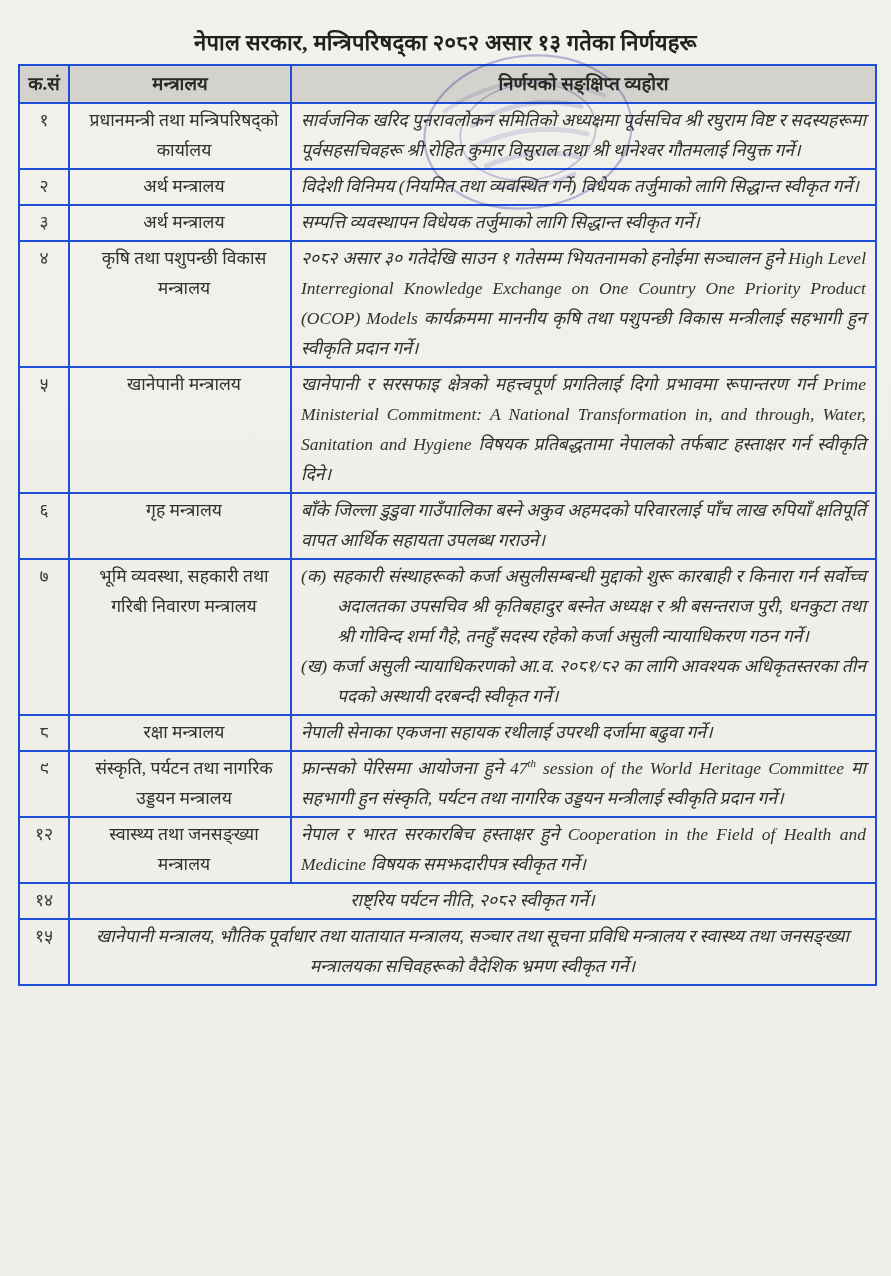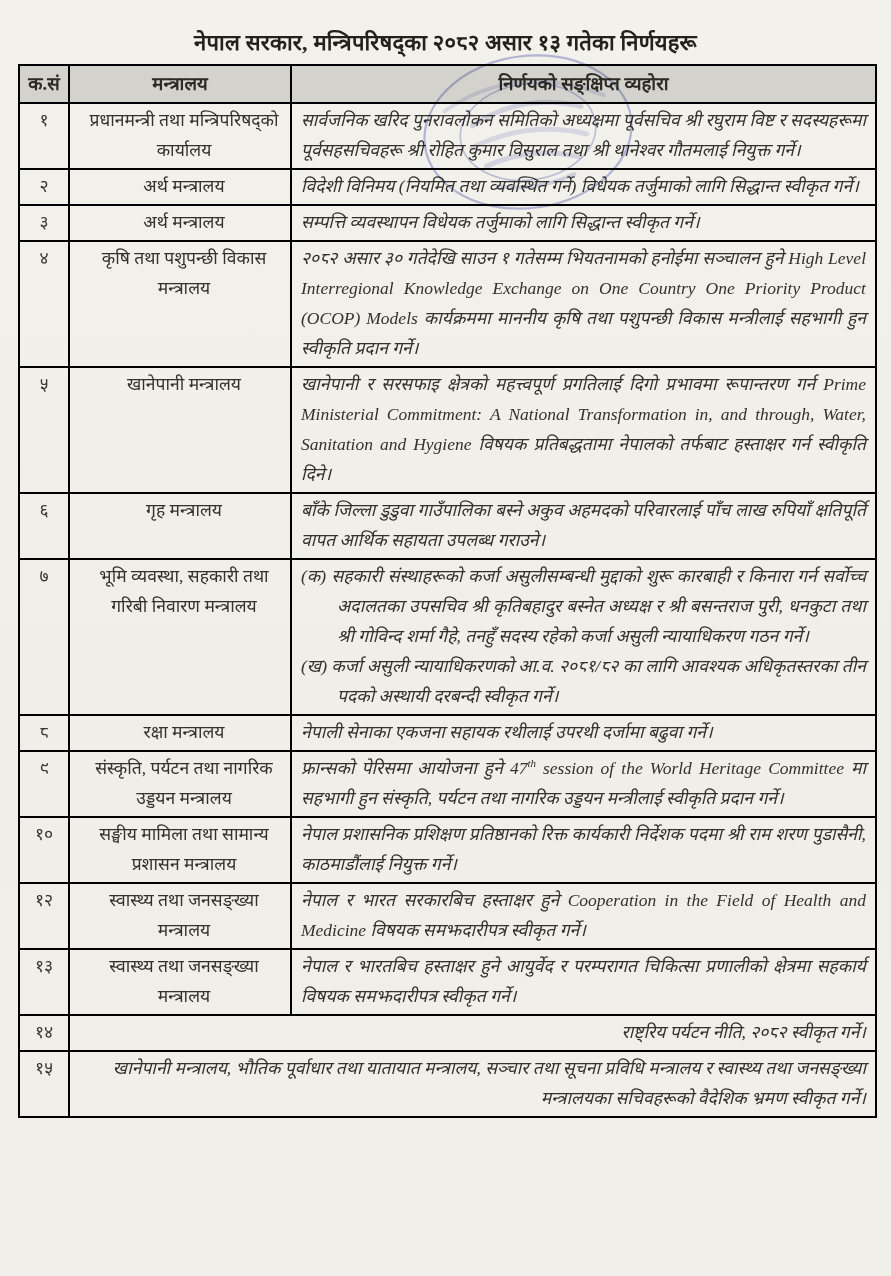--- a/index.html
+++ b/index.html
@@ -26,21 +26,21 @@
     border-collapse:collapse;
     table-layout:fixed;
     width:857px;
     margin-left:18px;
     background:transparent;
   }
   table.decisions col.c-sn{width:50px;}
   table.decisions col.c-min{width:222px;}
   table.decisions col.c-dec{width:585px;}
   th,td{
-    border:2px solid #000000;
+    border:2px solid #1d4ed8;
     vertical-align:top;
     font-size:17.5px;
     line-height:30px;
     padding:1px 6px 3px 6px;
     overflow:hidden;
   }
   thead th{
     background:#d3d2cd;
     font-weight:bold;
     font-size:18.5px;
@@ -50,21 +50,21 @@
     line-height:28px;
   }
   td.sn{text-align:center;color:#3a3833;}
   td.ministry{text-align:center;padding:1px 10px 3px 18px;}
   td.decision{text-align:justify;padding:1px 9px 3px 9px;font-style:italic;}
   td.decision .part{
     padding-left:36px;
     text-indent:-36px;
     text-align:justify;
   }
-  td.merged{ text-align:right; }
+  td.merged{ text-align:center; }
   sup{font-size:11px;line-height:0;}
   
   .stamp{
     position:absolute;
     left:408px;top:48px;
     width:240px;height:168px;
     opacity:.55;
     pointer-events:none;
     mix-blend-mode:multiply;
   }
@@ -130,33 +130,23 @@
         <td class="sn">८</td>
         <td class="ministry">रक्षा मन्त्रालय</td>
         <td class="decision">नेपाली सेनाका एकजना सहायक रथीलाई उपरथी दर्जामा बढुवा गर्ने।</td>
       </tr>
       <tr>
         <td class="sn">९</td>
         <td class="ministry">संस्कृति, पर्यटन तथा नागरिक उड्डयन मन्त्रालय</td>
         <td class="decision">फ्रान्सको पेरिसमा आयोजना हुने 47<sup>th</sup> session of the World Heritage Committee मा सहभागी हुन संस्कृति, पर्यटन तथा नागरिक उड्डयन मन्त्रीलाई स्वीकृति प्रदान गर्ने।</td>
       </tr>
       <tr>
-        <td class="sn">१०</td>
-        <td class="ministry">सङ्घीय मामिला तथा सामान्य प्रशासन मन्त्रालय</td>
-        <td class="decision">नेपाल प्रशासनिक प्रशिक्षण प्रतिष्ठानको रिक्त कार्यकारी निर्देशक पदमा श्री राम शरण पुडासैनी, काठमाडौंलाई नियुक्त गर्ने।</td>
-      </tr>
-      <tr>
         <td class="sn">१२</td>
         <td class="ministry">स्वास्थ्य तथा जनसङ्ख्या मन्त्रालय</td>
         <td class="decision">नेपाल र भारत सरकारबिच हस्ताक्षर हुने Cooperation in the Field of Health and Medicine विषयक समझदारीपत्र स्वीकृत गर्ने।</td>
-      </tr>
-      <tr>
-        <td class="sn">१३</td>
-        <td class="ministry">स्वास्थ्य तथा जनसङ्ख्या मन्त्रालय</td>
-        <td class="decision">नेपाल र भारतबिच हस्ताक्षर हुने आयुर्वेद र परम्परागत चिकित्सा प्रणालीको क्षेत्रमा सहकार्य विषयक समझदारीपत्र स्वीकृत गर्ने।</td>
       </tr>
       <tr>
         <td class="sn">१४</td>
         <td class="decision merged" colspan="2">राष्ट्रिय पर्यटन नीति, २०८२ स्वीकृत गर्ने।</td>
       </tr>
       <tr>
         <td class="sn">१५</td>
         <td class="decision merged" colspan="2">खानेपानी मन्त्रालय, भौतिक पूर्वाधार तथा यातायात मन्त्रालय, सञ्चार तथा सूचना प्रविधि मन्त्रालय र स्वास्थ्य तथा जनसङ्ख्या मन्त्रालयका सचिवहरूको वैदेशिक भ्रमण स्वीकृत गर्ने।</td>
       </tr>
     </tbody>

